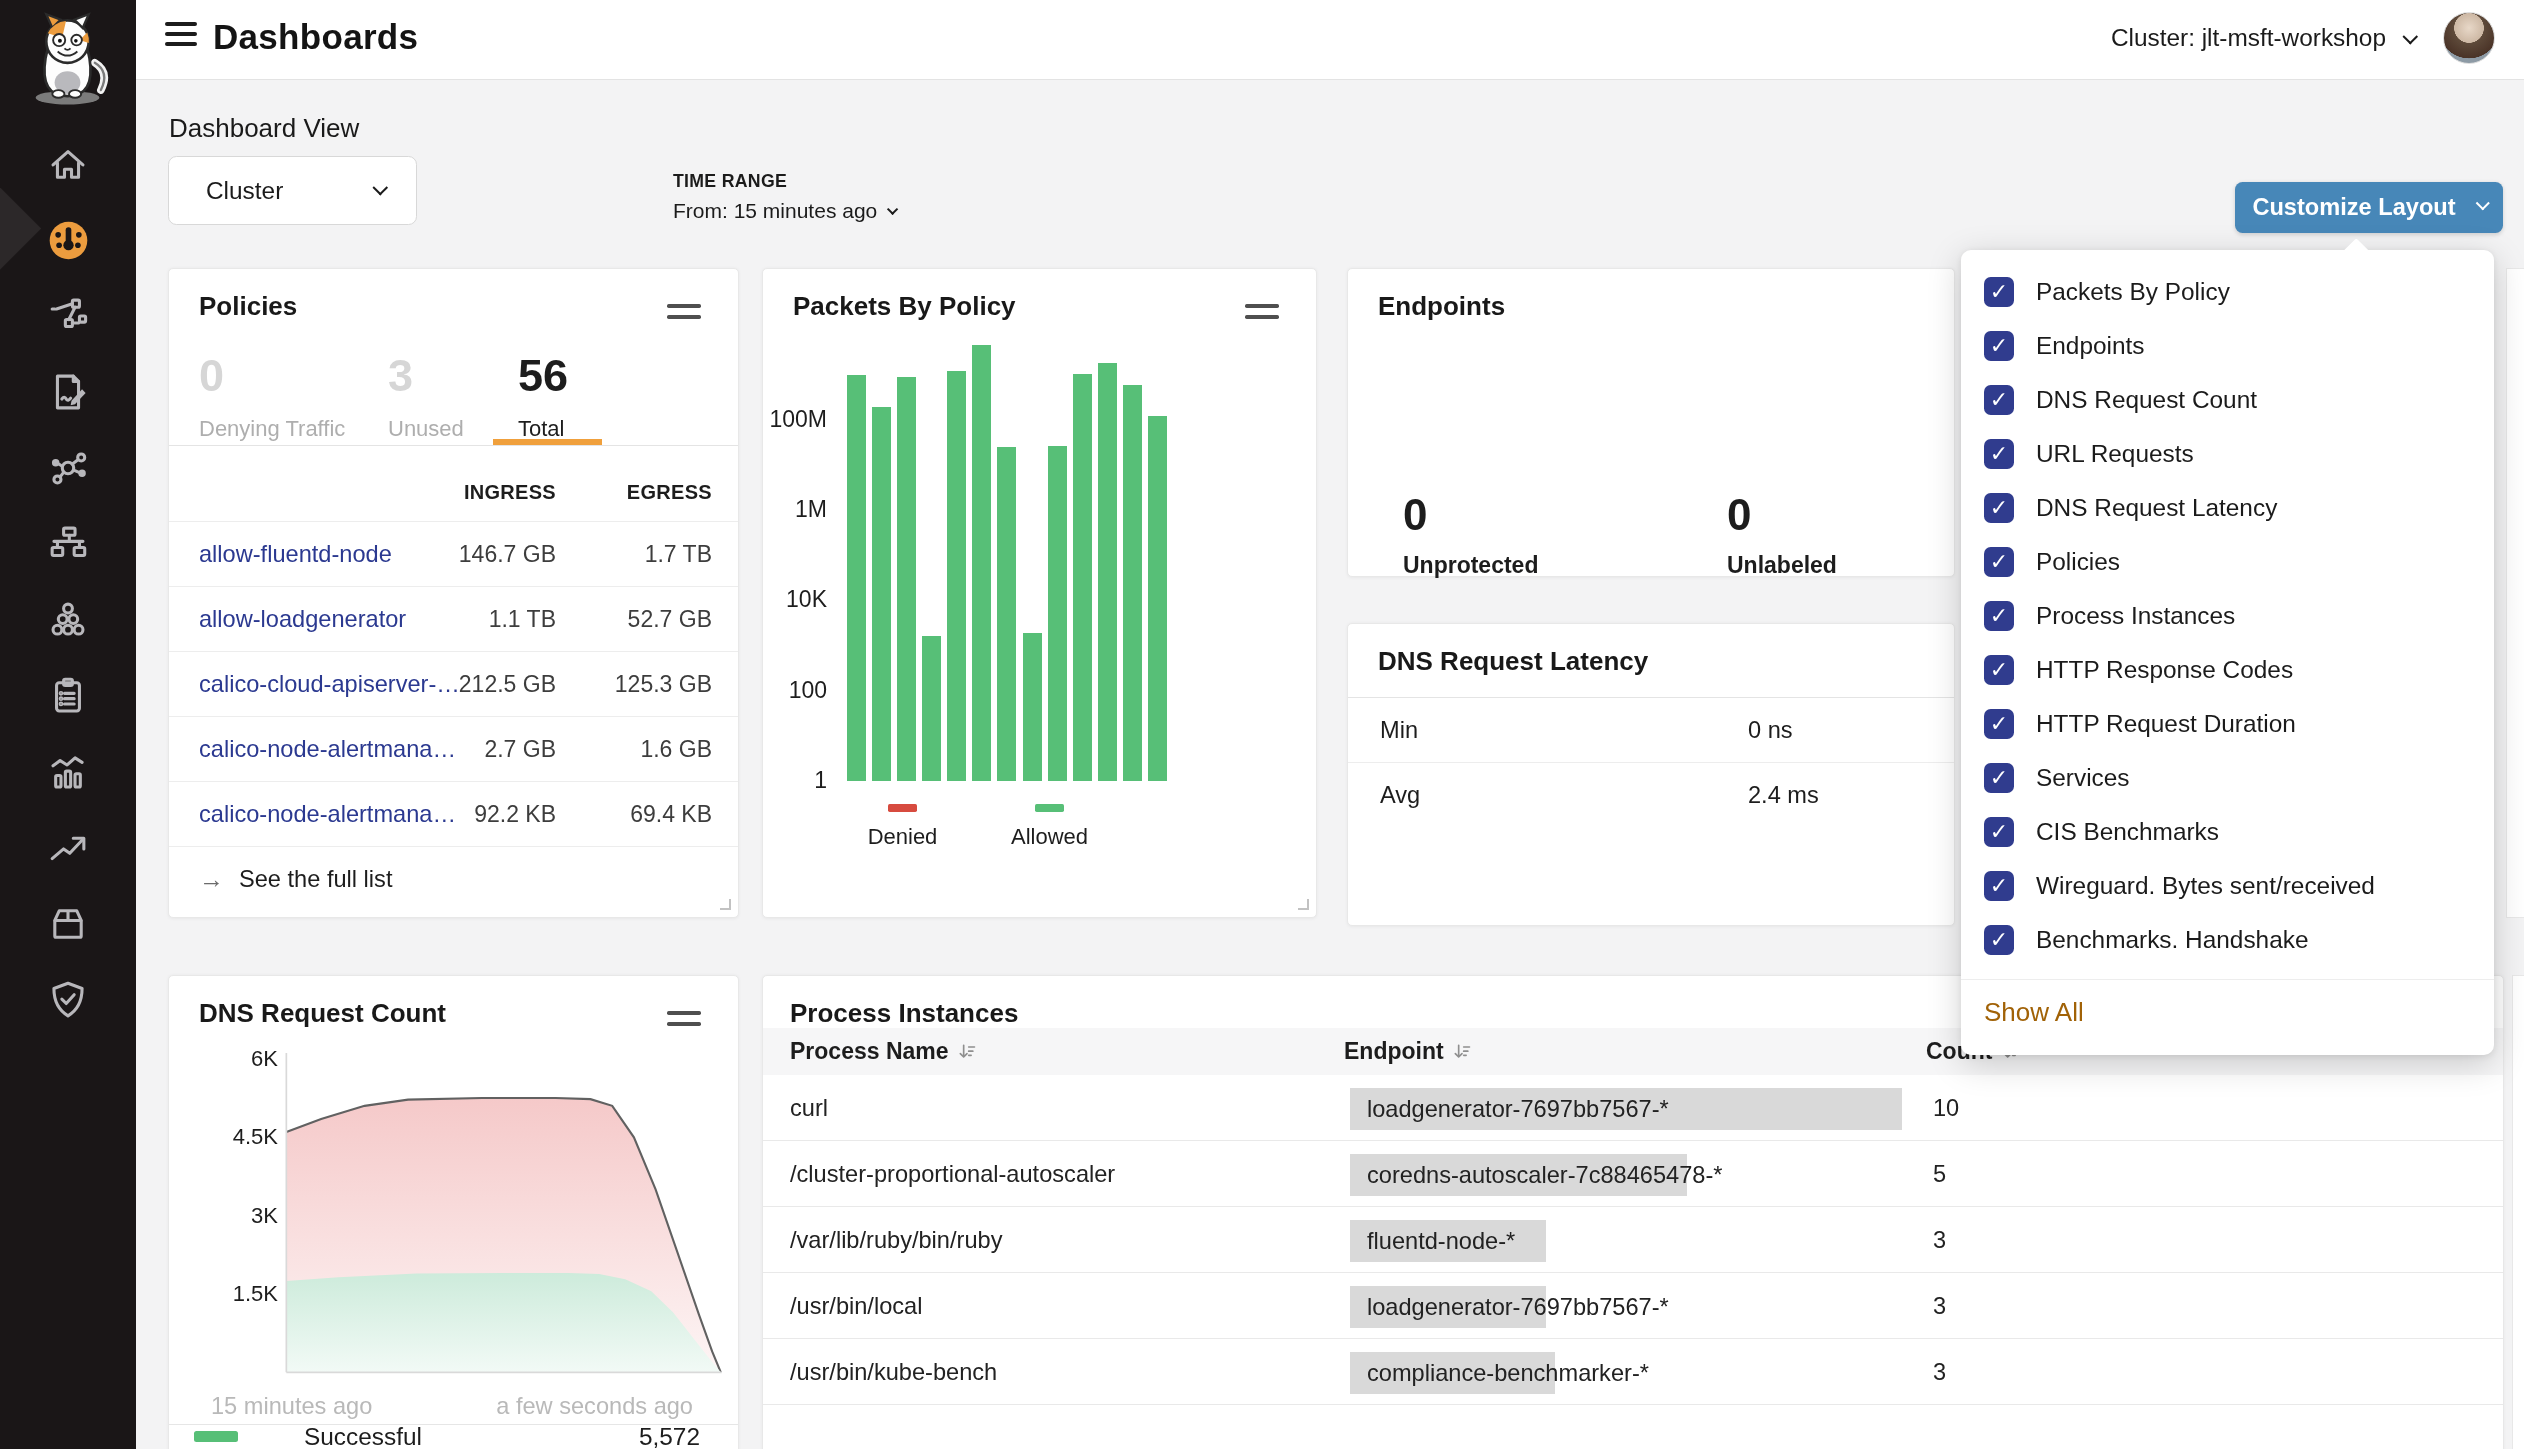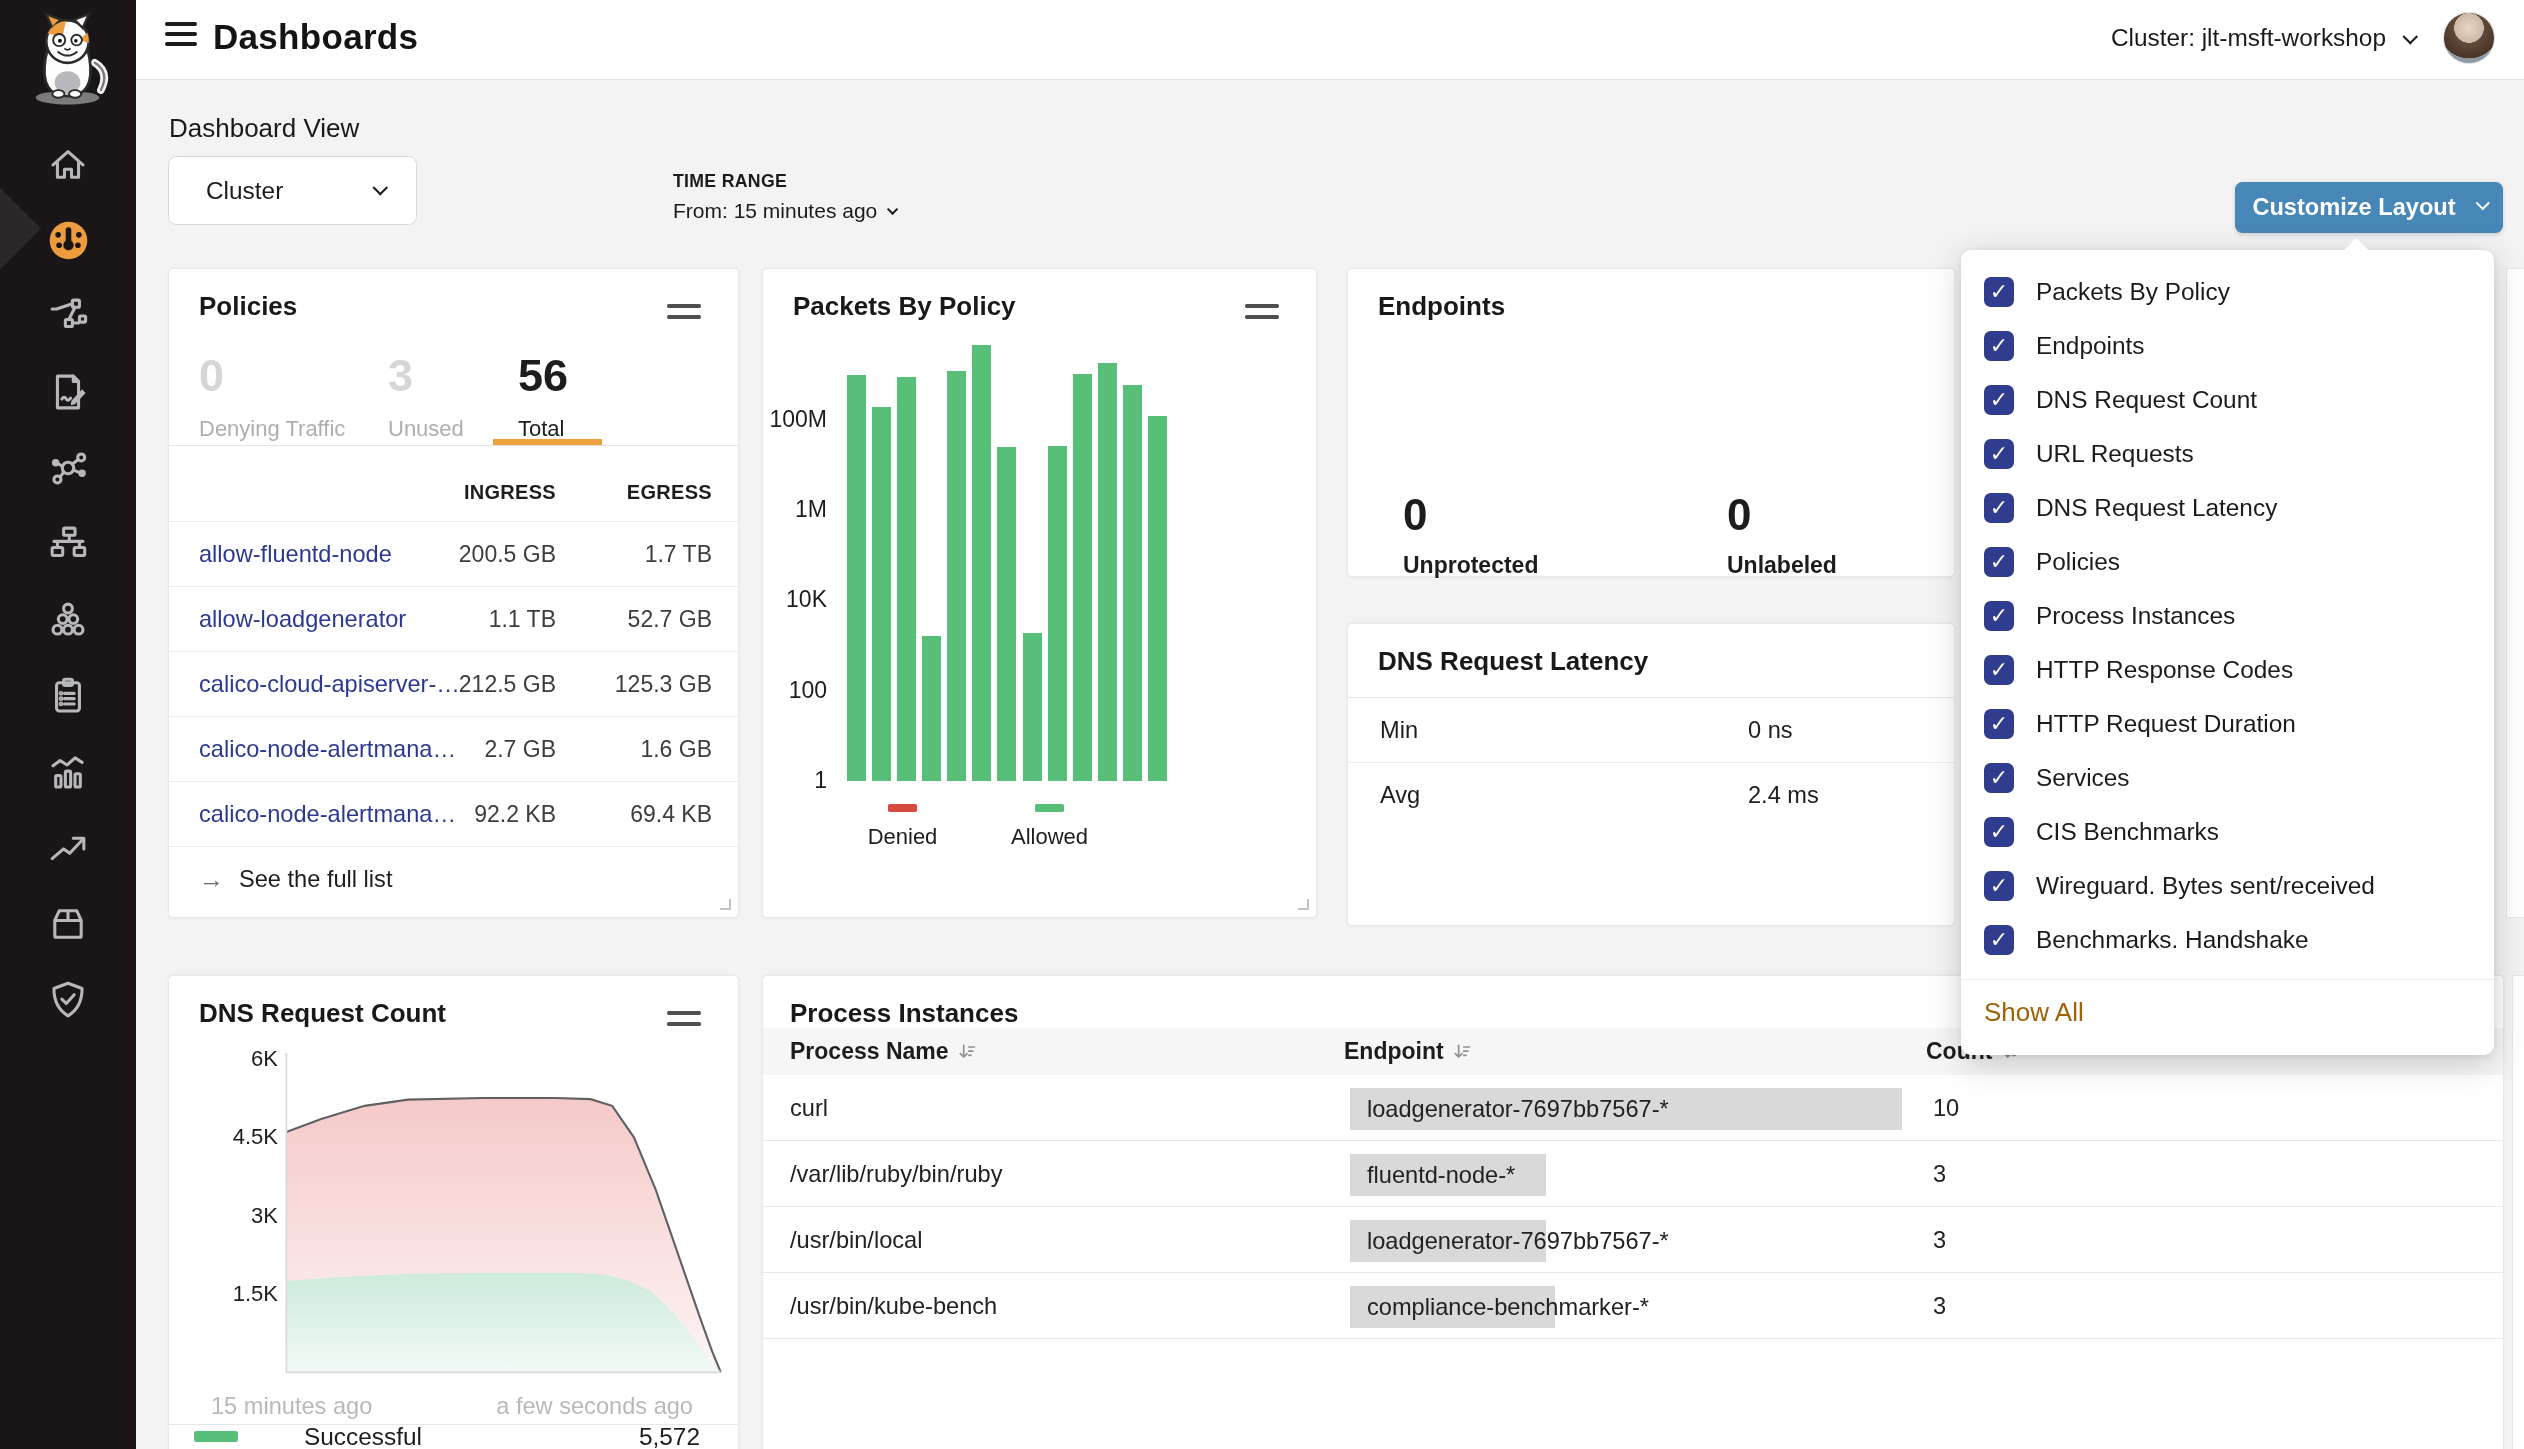--- a/index.html
+++ b/index.html
@@ -314,21 +314,21 @@
         <div class="lab">Total</div>
       </div>
     </div>
     <div class="pol-underline"></div>
     <div class="pol-divider"></div>
     <div class="pol-colhead ing">INGRESS</div>
     <div class="pol-colhead eg">EGRESS</div>
     <div id="policies-rows">
         <div class="pol-row">
           <div class="name">allow-fluentd-node</div>
-          <div class="vin">200.5 GB</div>
+          <div class="vin">146.7 GB</div>
           <div class="veg">1.7 TB</div>
         </div>
         <div class="pol-row">
           <div class="name">allow-loadgenerator</div>
           <div class="vin">1.1 TB</div>
           <div class="veg">52.7 GB</div>
         </div>
         <div class="pol-row">
           <div class="name">calico-cloud-apiserver-…</div>
           <div class="vin">212.5 GB</div>
@@ -479,20 +479,25 @@
           </svg>
       </div>
     </div>
     <div id="process-rows">
         <div class="proc-row">
           <div class="pname">curl</div>
           <div class="chip" style="width: 552px;">loadgenerator-7697bb7567-*</div>
           <div class="cnt">10</div>
         </div>
         <div class="proc-row">
+          <div class="pname">/cluster-proportional-autoscaler</div>
+          <div class="chip" style="width: 337px;">coredns-autoscaler-7c88465478-*</div>
+          <div class="cnt">5</div>
+        </div>
+        <div class="proc-row">
           <div class="pname">/var/lib/ruby/bin/ruby</div>
           <div class="chip" style="width: 196px;">fluentd-node-*</div>
           <div class="cnt">3</div>
         </div>
         <div class="proc-row">
           <div class="pname">/usr/bin/local</div>
           <div class="chip" style="width: 196px;">loadgenerator-7697bb7567-*</div>
           <div class="cnt">3</div>
         </div>
         <div class="proc-row">

